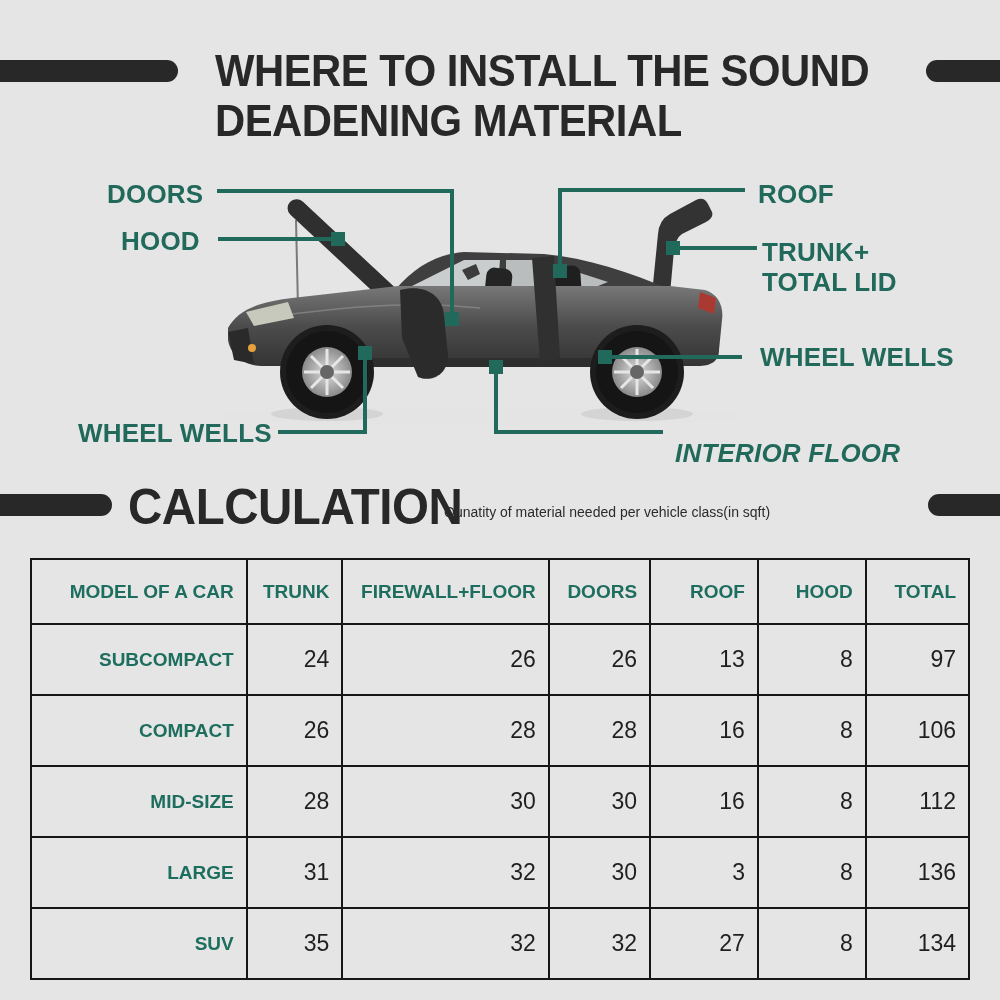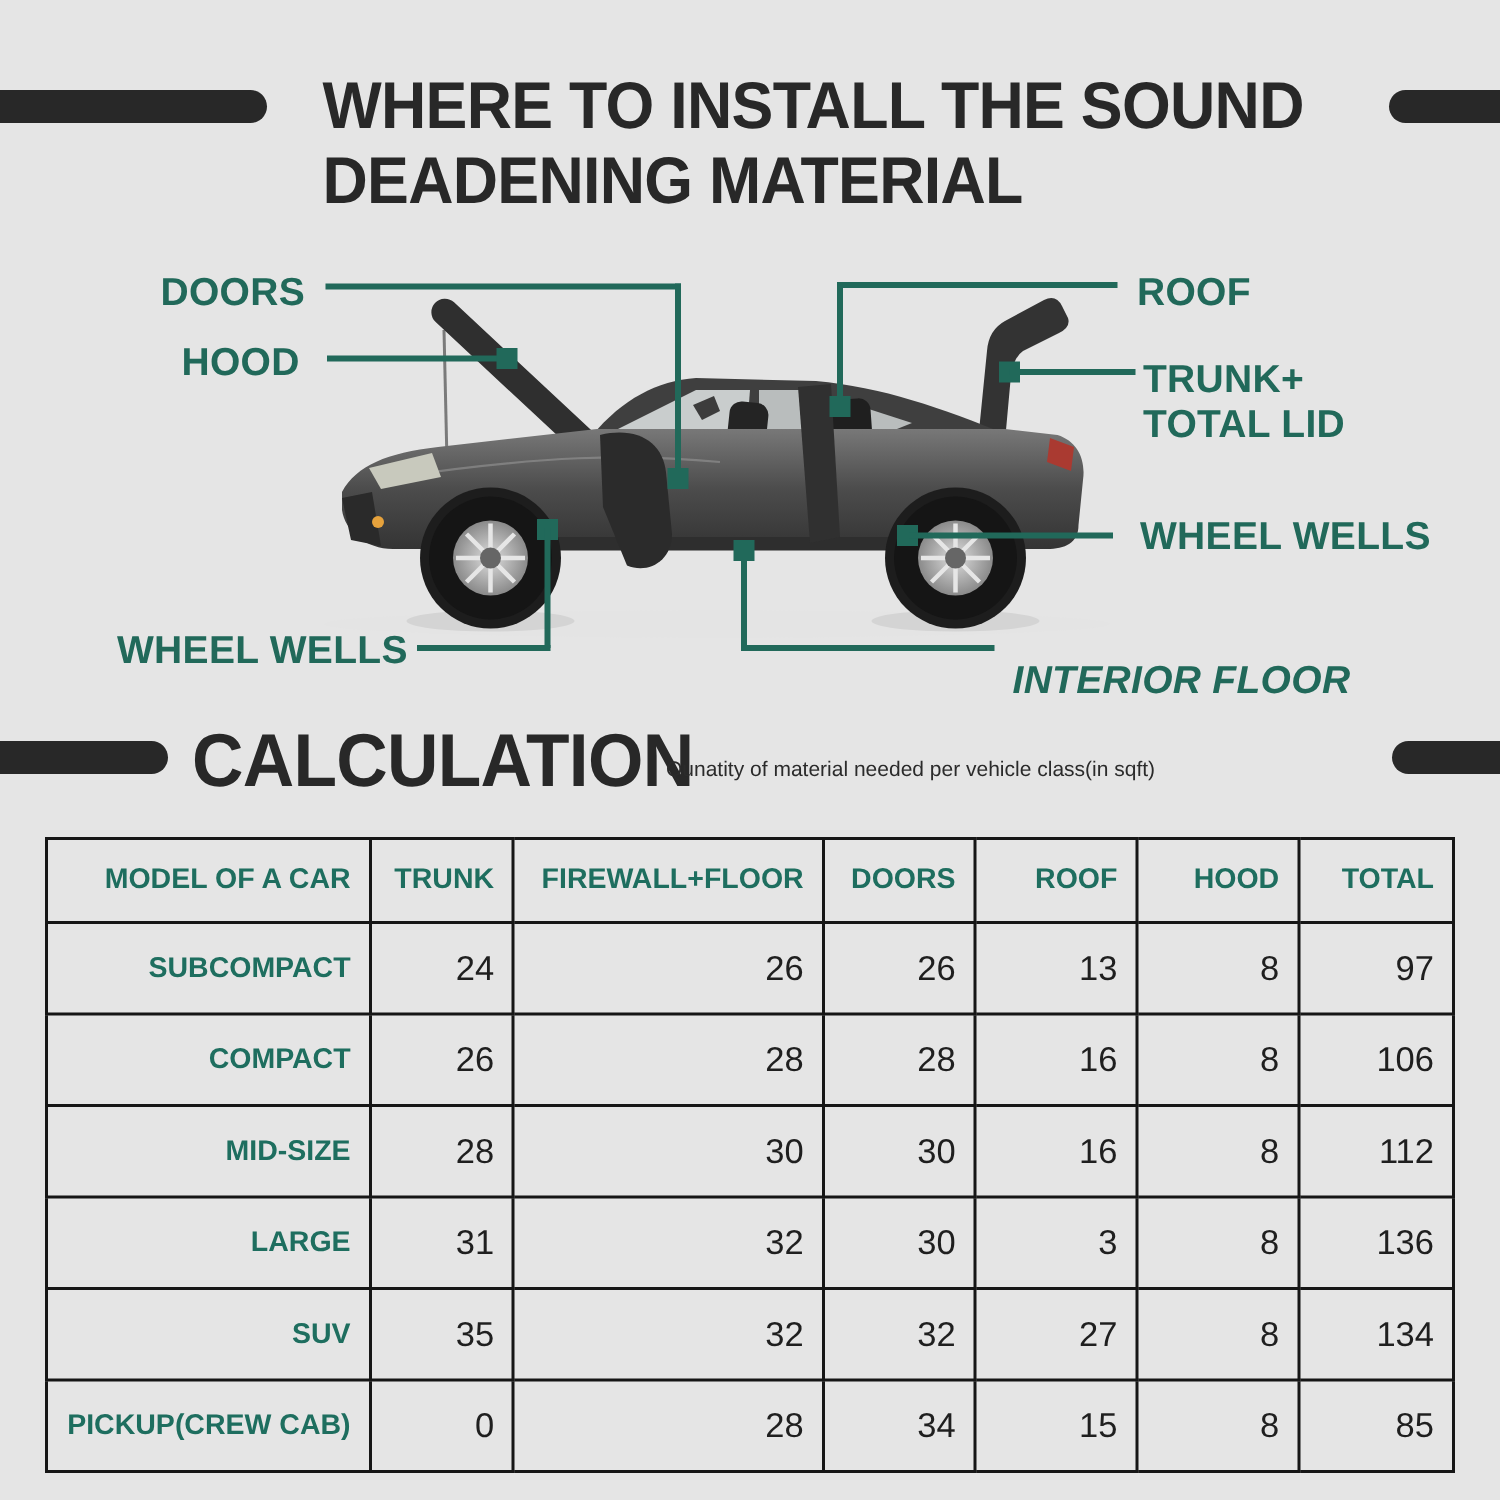--- a/index.html
+++ b/index.html
@@ -209,25 +209,16 @@
     </tr>
     <tr class="data-row">
       <td class="model">SUV</td>
       <td class="num">35</td>
       <td class="num">32</td>
       <td class="num">32</td>
       <td class="num">27</td>
       <td class="num">8</td>
       <td class="num">134</td>
     </tr>
-    <tr class="data-row">
-      <td class="model">PICKUP(CREW CAB)</td>
-      <td class="num">0</td>
-      <td class="num">28</td>
-      <td class="num">34</td>
-      <td class="num">15</td>
-      <td class="num">8</td>
-      <td class="num">85</td>
-    </tr>
   </tbody>
     </table>
 
 </div>
 
 </body></html>

